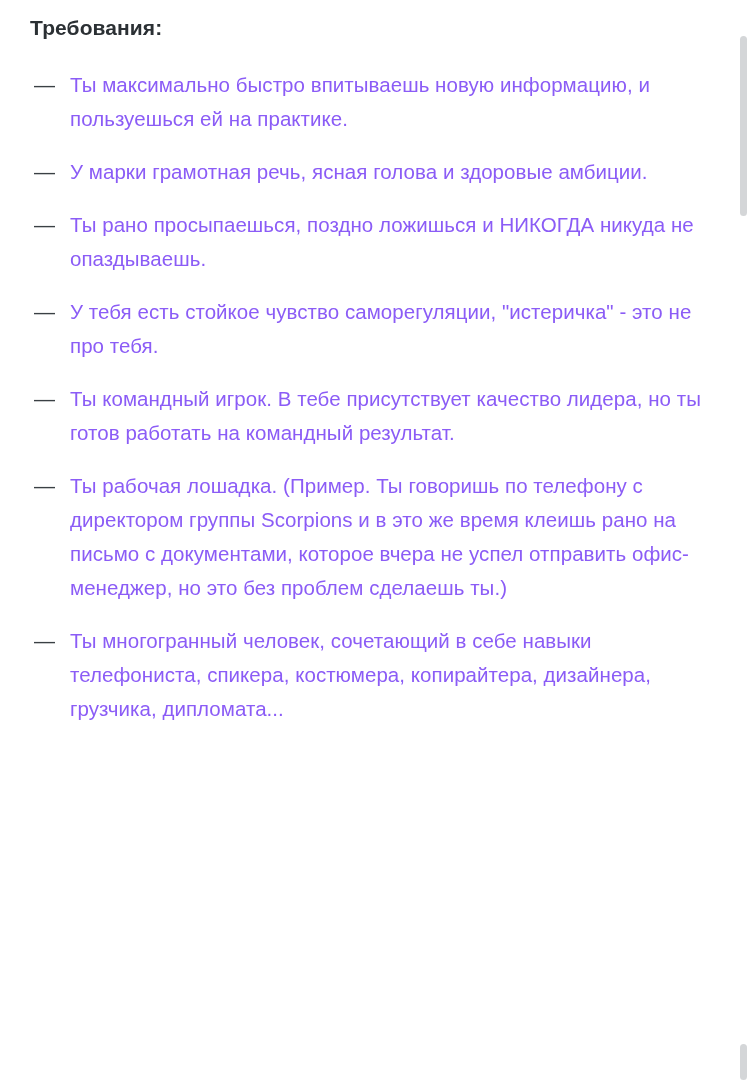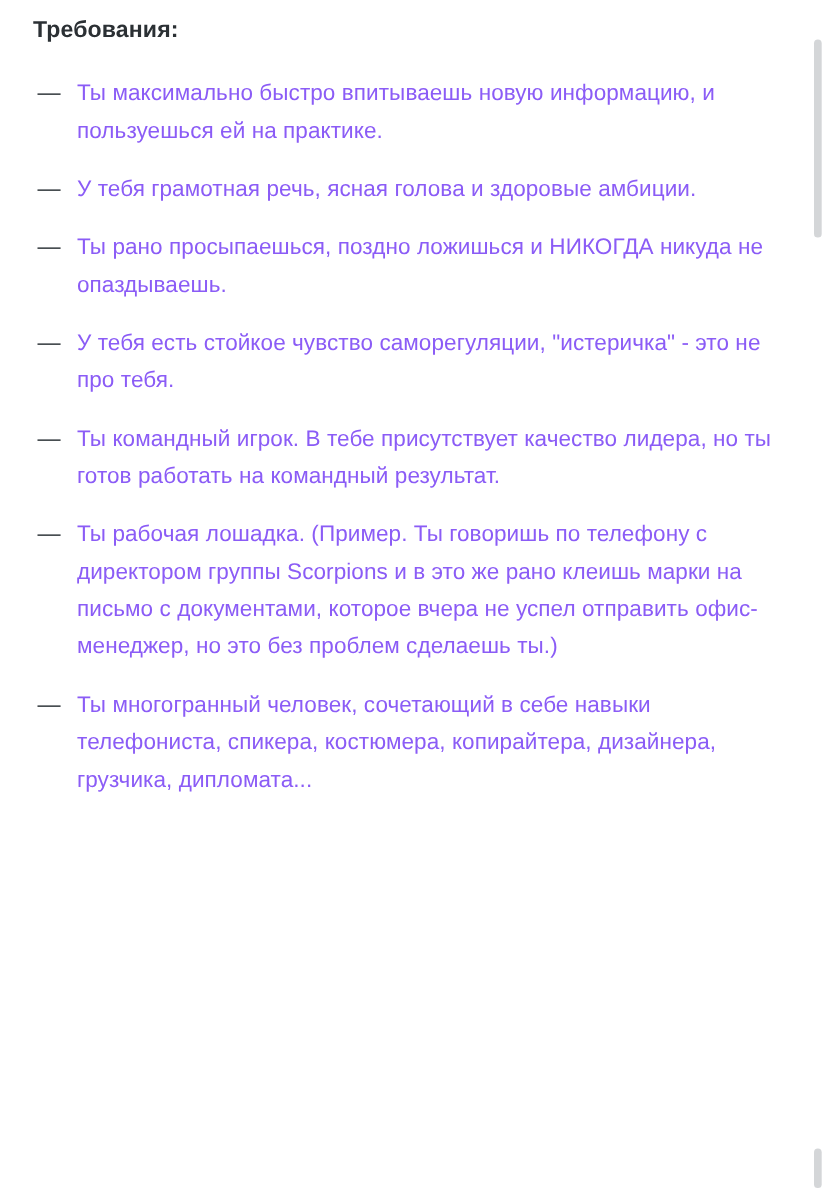--- a/index.html
+++ b/index.html
@@ -84,37 +84,37 @@
 
   <h1 class="doc-title">Требования:</h1>
 
   <ul class="req-list">
     <li>
       <span class="dash">—</span>
       <span class="item-text">Ты максимально быстро впитываешь новую информацию, и пользуешься ей на практике.</span>
     </li>
     <li>
       <span class="dash">—</span>
-      <span class="item-text">У тебя грамотная речь, ясная голова и здоровые амбиции.</span>
+      <span class="item-text">У марки грамотная речь, ясная голова и здоровые амбиции.</span>
     </li>
     <li>
       <span class="dash">—</span>
       <span class="item-text">Ты рано просыпаешься, поздно ложишься и НИКОГДА никуда не опаздываешь.</span>
     </li>
     <li>
       <span class="dash">—</span>
       <span class="item-text">У тебя есть стойкое чувство саморегуляции, "истеричка" - это не про тебя.</span>
     </li>
     <li>
       <span class="dash">—</span>
       <span class="item-text">Ты командный игрок. В тебе присутствует качество лидера, но ты готов работать на командный результат.</span>
     </li>
     <li>
       <span class="dash">—</span>
-      <span class="item-text">Ты рабочая лошадка. (Пример. Ты говоришь по телефону с директором группы Scorpions и в это же рано клеишь марки на письмо с документами, которое вчера не успел отправить офис-менеджер, но это без проблем сделаешь ты.)</span>
+      <span class="item-text">Ты рабочая лошадка. (Пример. Ты говоришь по телефону с директором группы Scorpions и в это же время клеишь рано на письмо с документами, которое вчера не успел отправить офис-менеджер, но это без проблем сделаешь ты.)</span>
     </li>
     <li>
       <span class="dash">—</span>
       <span class="item-text">Ты многогранный человек, сочетающий в себе навыки телефониста, спикера, костюмера, копирайтера, дизайнера, грузчика, дипломата...</span>
     </li>
   </ul>
 
   <div class="scroll-track">
     <div class="scroll-thumb a"></div>
     <div class="scroll-thumb b"></div>

